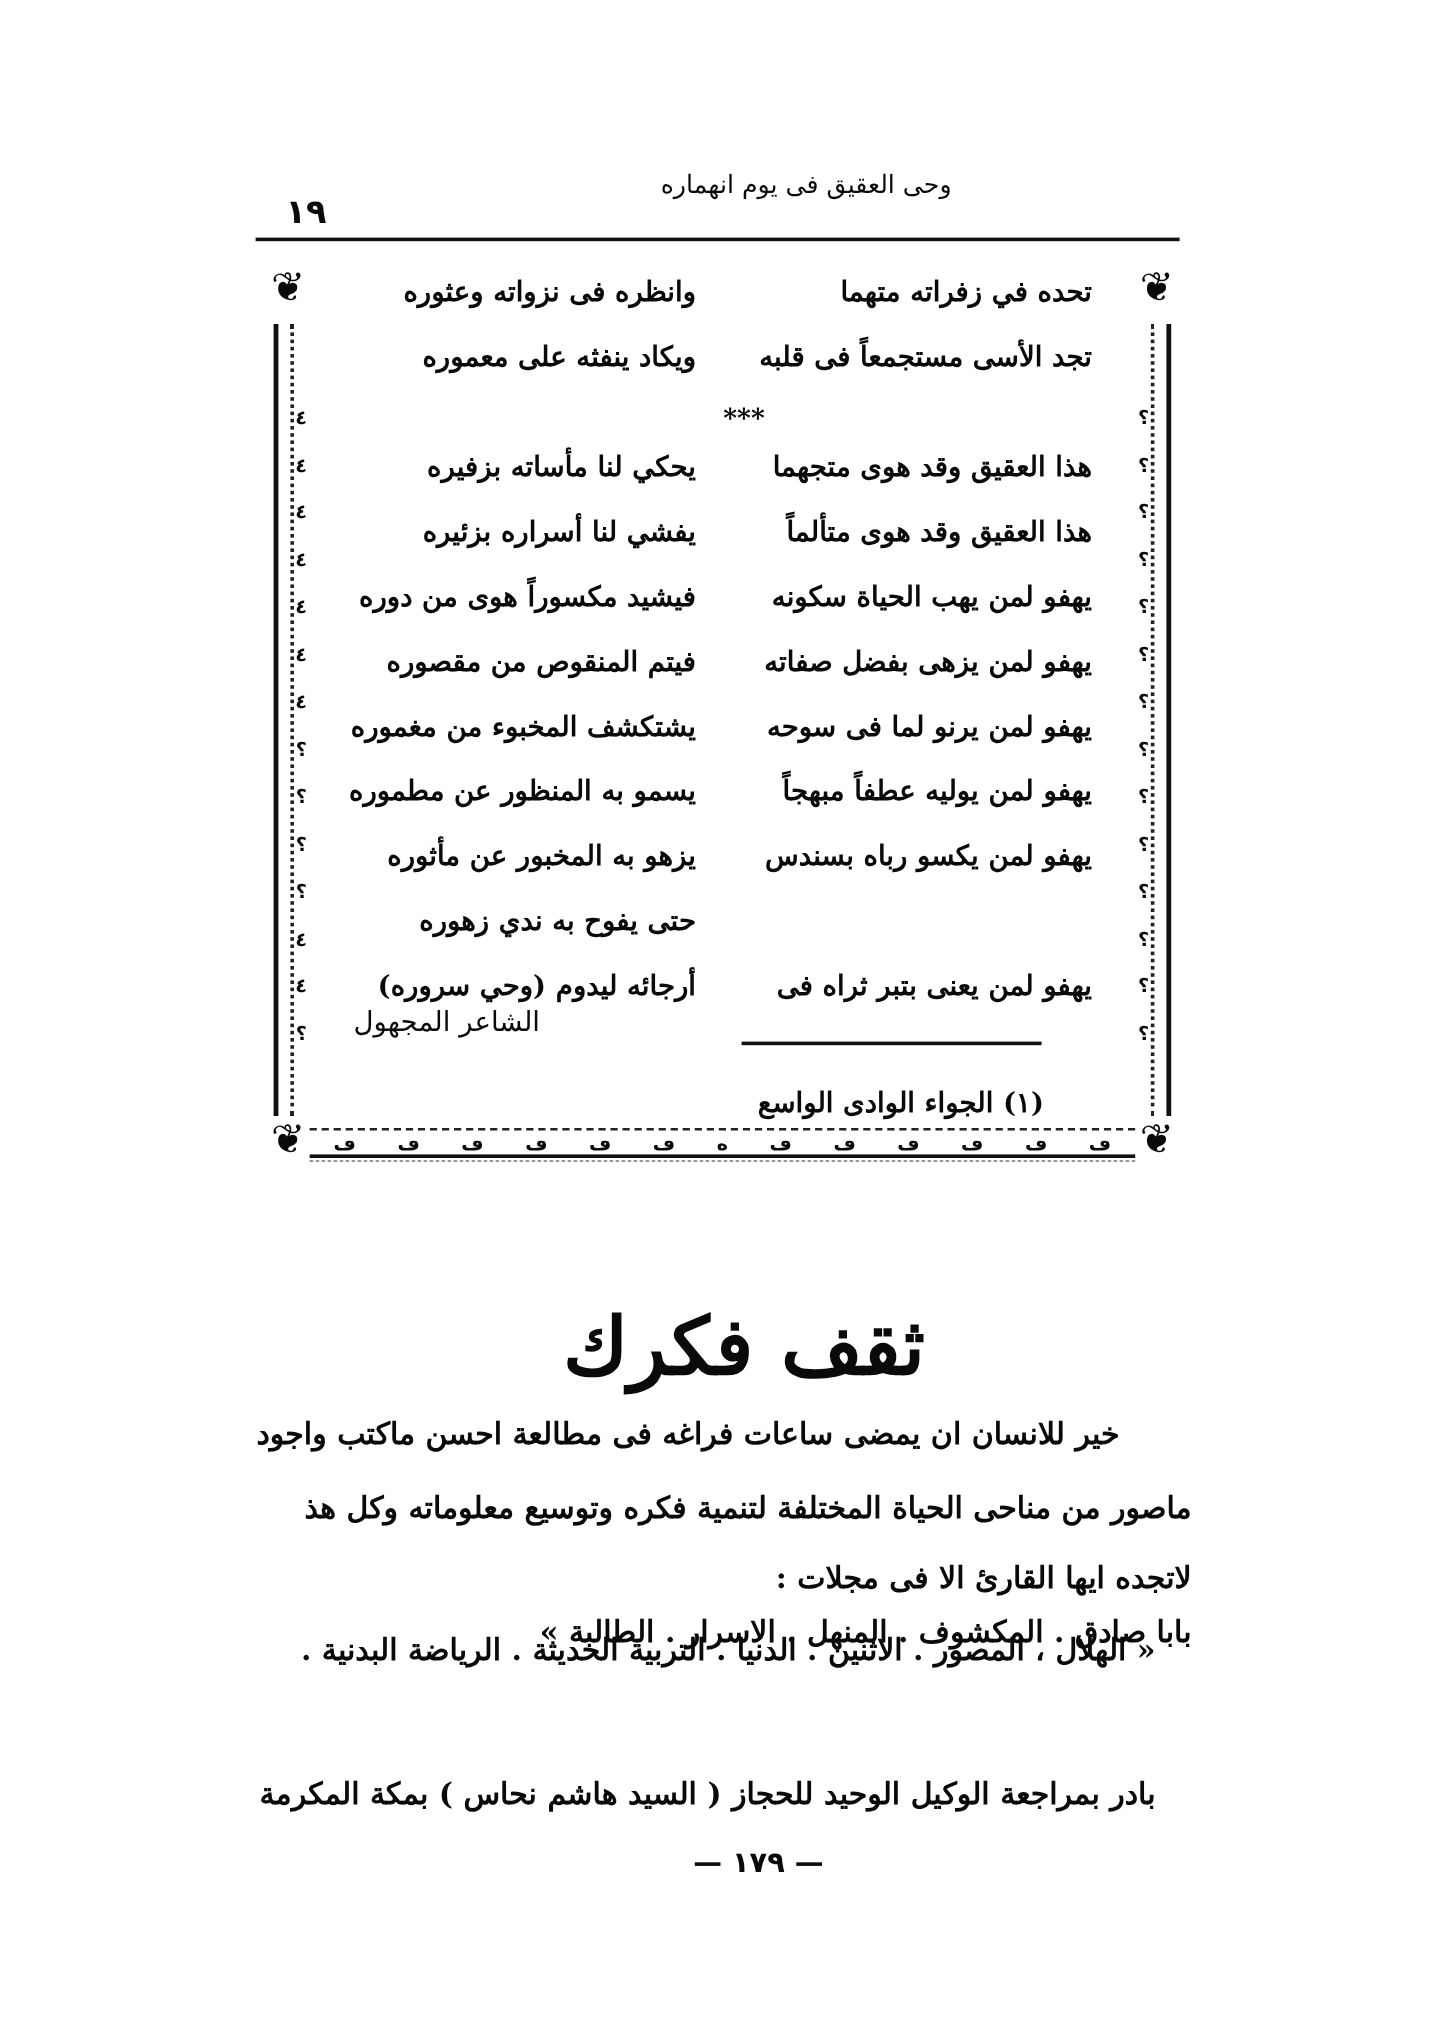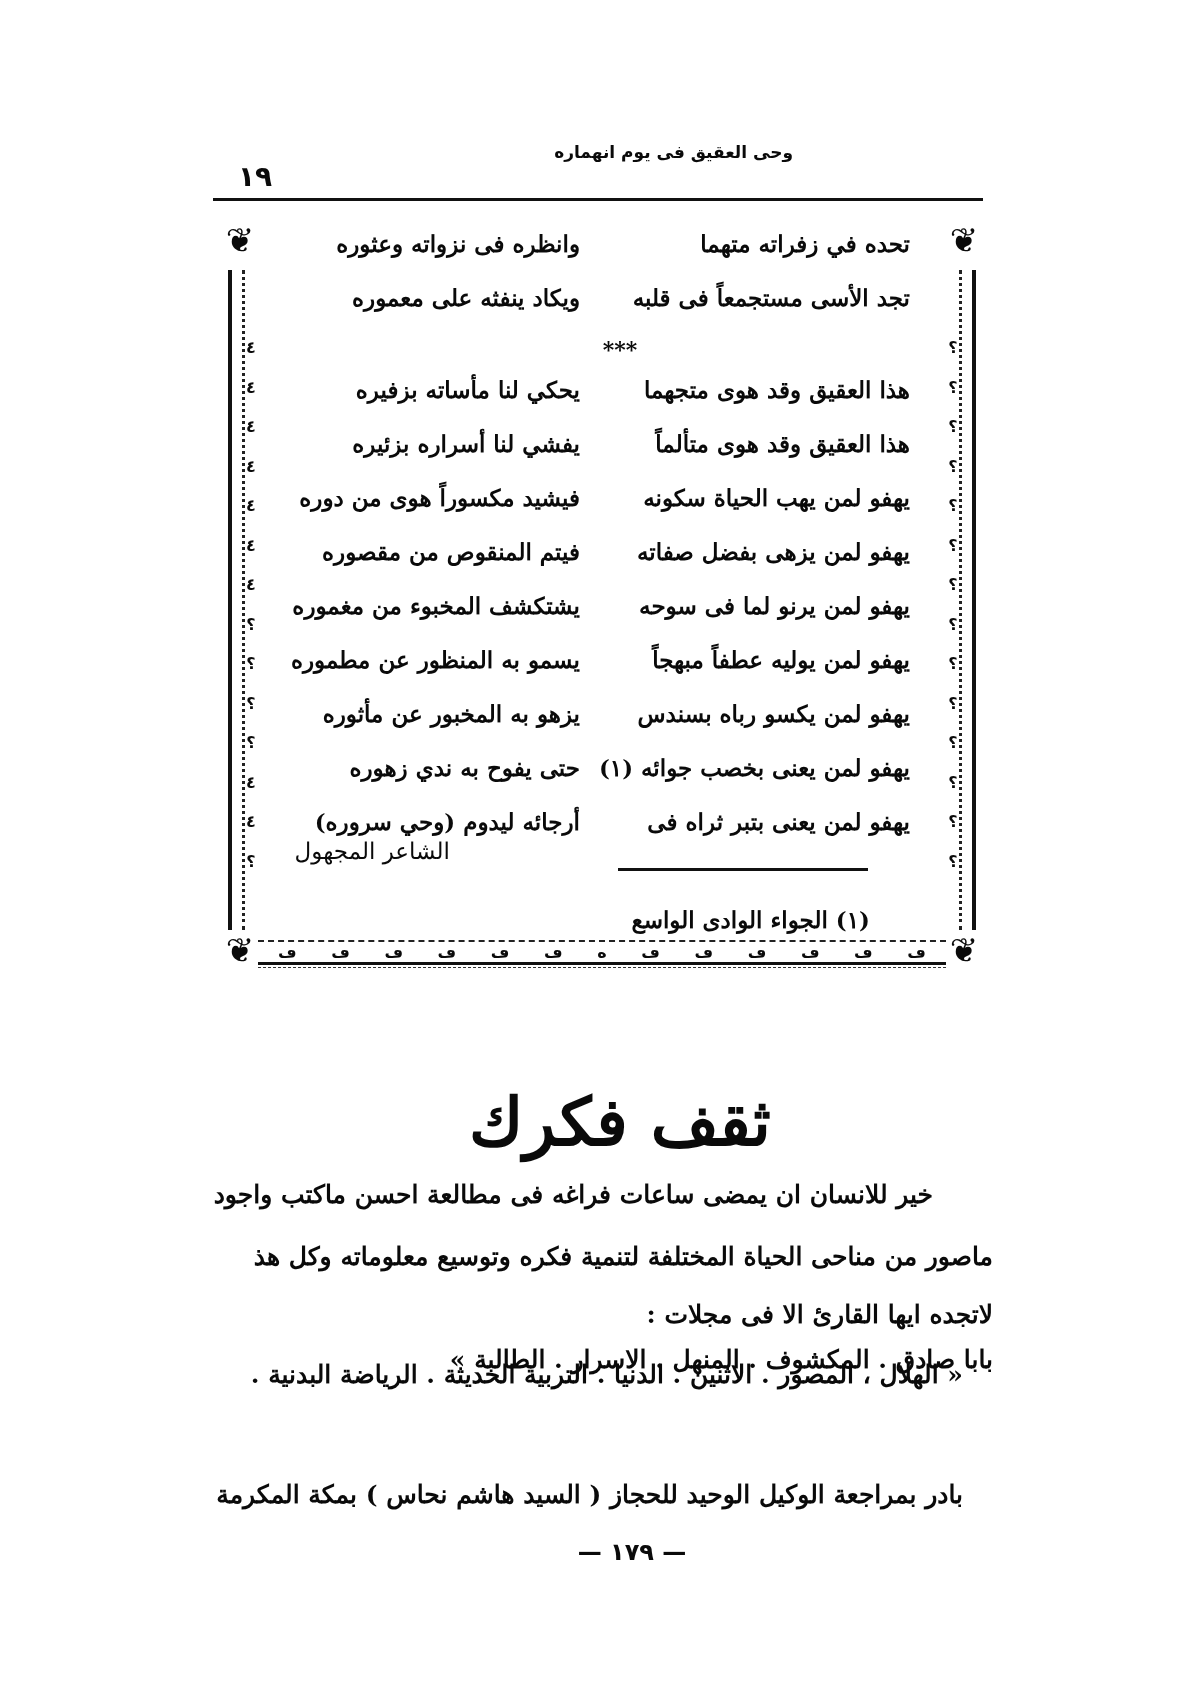--- a/index.html
+++ b/index.html
@@ -9,21 +9,21 @@
     }
     .page { position: absolute; inset: 0; background: #ffffff; }
 
     
     .running-head {
       position: absolute; left: 213px; top: 140px; width: 770px; height: 40px;
       direction: rtl;
     }
     .running-title {
       position: absolute; right: 190px; top: 2px;
-      font-size: 17px; font-weight: bold; white-space: nowrap;
+      font-size: 21px; font-weight: normal; white-space: nowrap;
     }
     .running-num {
       position: absolute; left: 25px; top: 0px;
       font-size: 28px; font-weight: bold; margin-top: 20px;
     }
     .head-rule {
       position: absolute; left: 213px; top: 198px; width: 770px; height: 3px; background: #111;
     }
 
     
@@ -222,21 +222,20 @@
     </div>
     <div class="verse">
       <span class="hemi-right">يهفو لمن يوليه عطفاً مبهجاً</span>
       <span class="hemi-left">يسمو به المنظور عن مطموره</span>
     </div>
     <div class="verse">
       <span class="hemi-right">يهفو لمن يكسو رباه بسندس</span>
       <span class="hemi-left">يزهو به المخبور عن مأثوره</span>
     </div>
     <div class="verse">
-      <span class="hemi-right">يهفو لمن يعنى بخصب جوائه (١)</span>
       <span class="hemi-left">حتى يفوح به ندي زهوره</span>
     </div>
     <div class="verse">
       <span class="hemi-right">يهفو لمن يعنى بتبر ثراه فى</span>
       <span class="hemi-left">أرجائه ليدوم (وحي سروره)</span>
     </div>
   </div>
 
   <div class="footnote-rule"></div>
   <div class="footnote">(١) الجواء الوادى الواسع</div>

